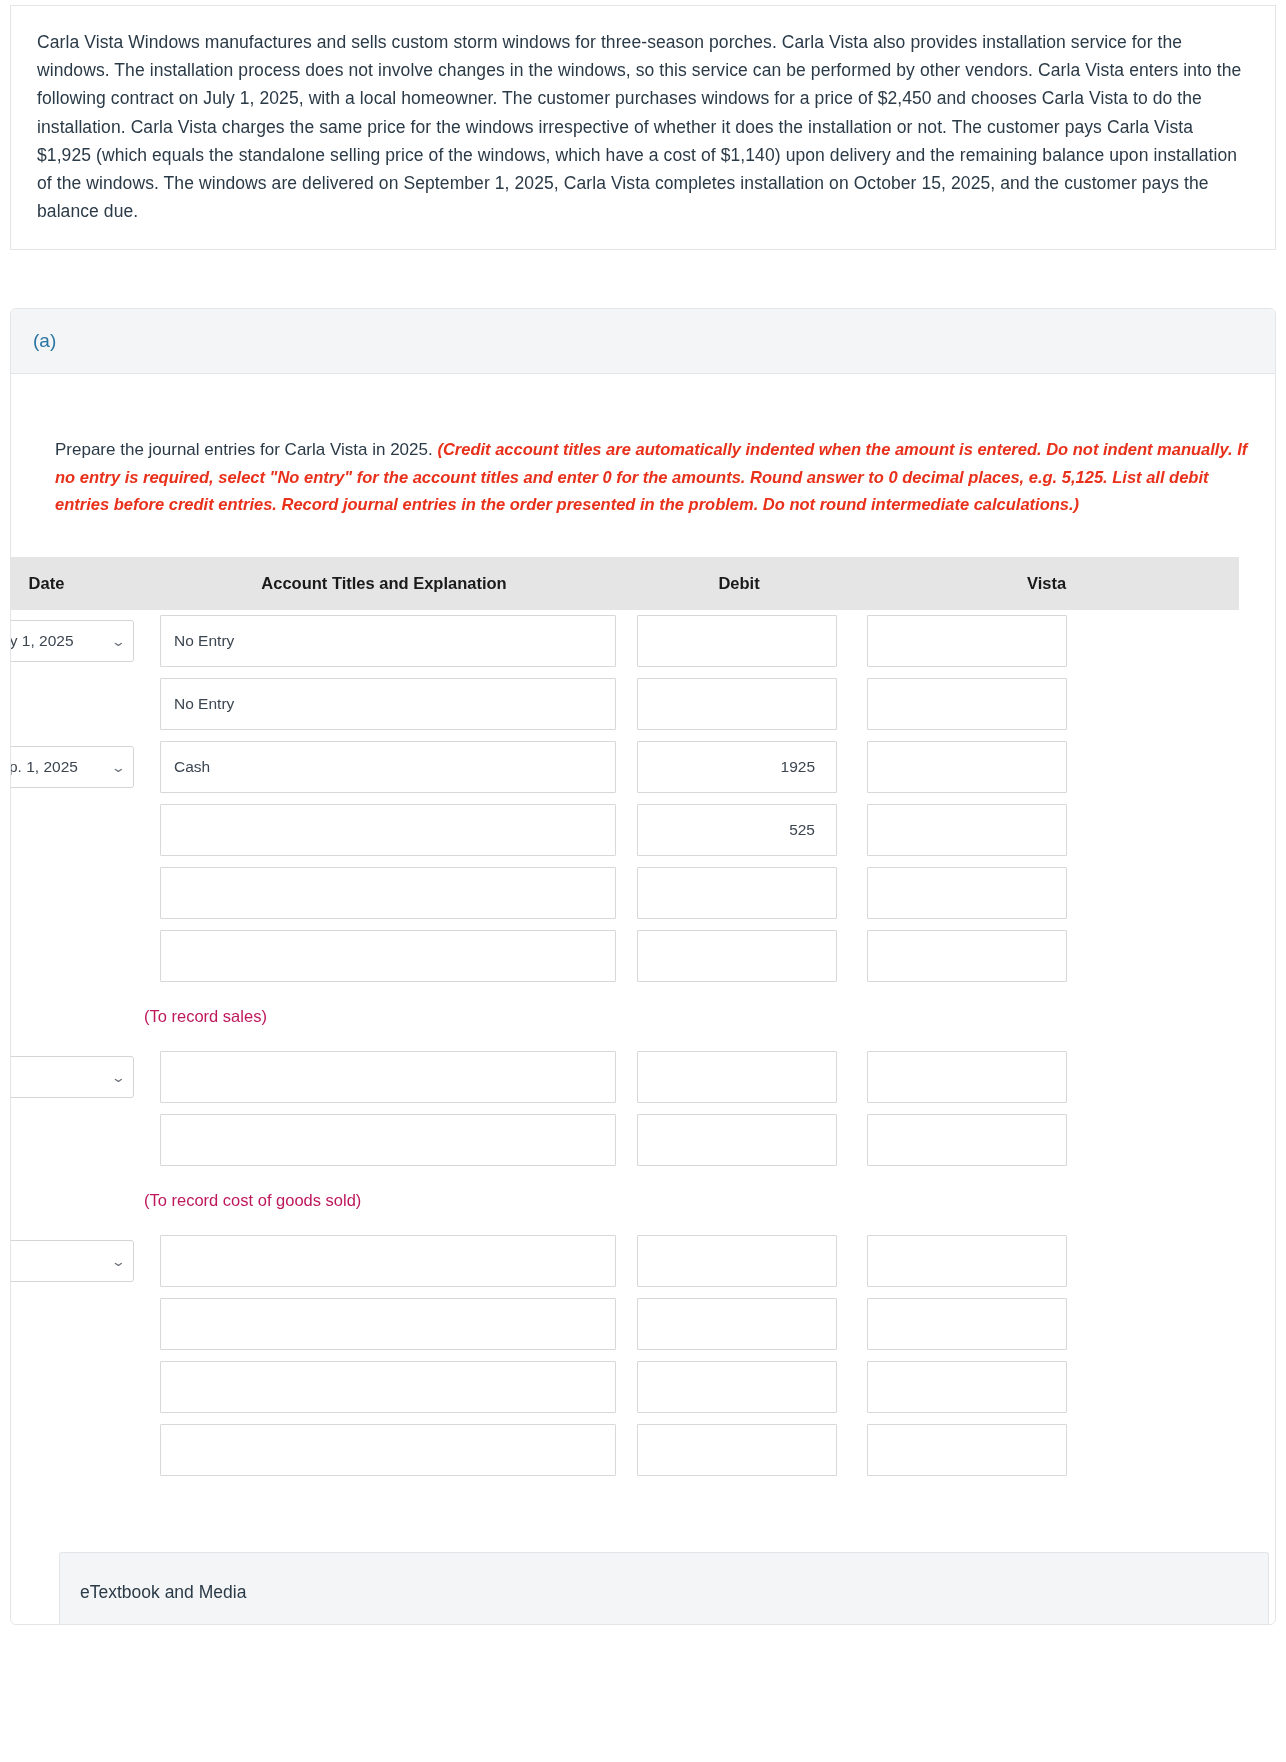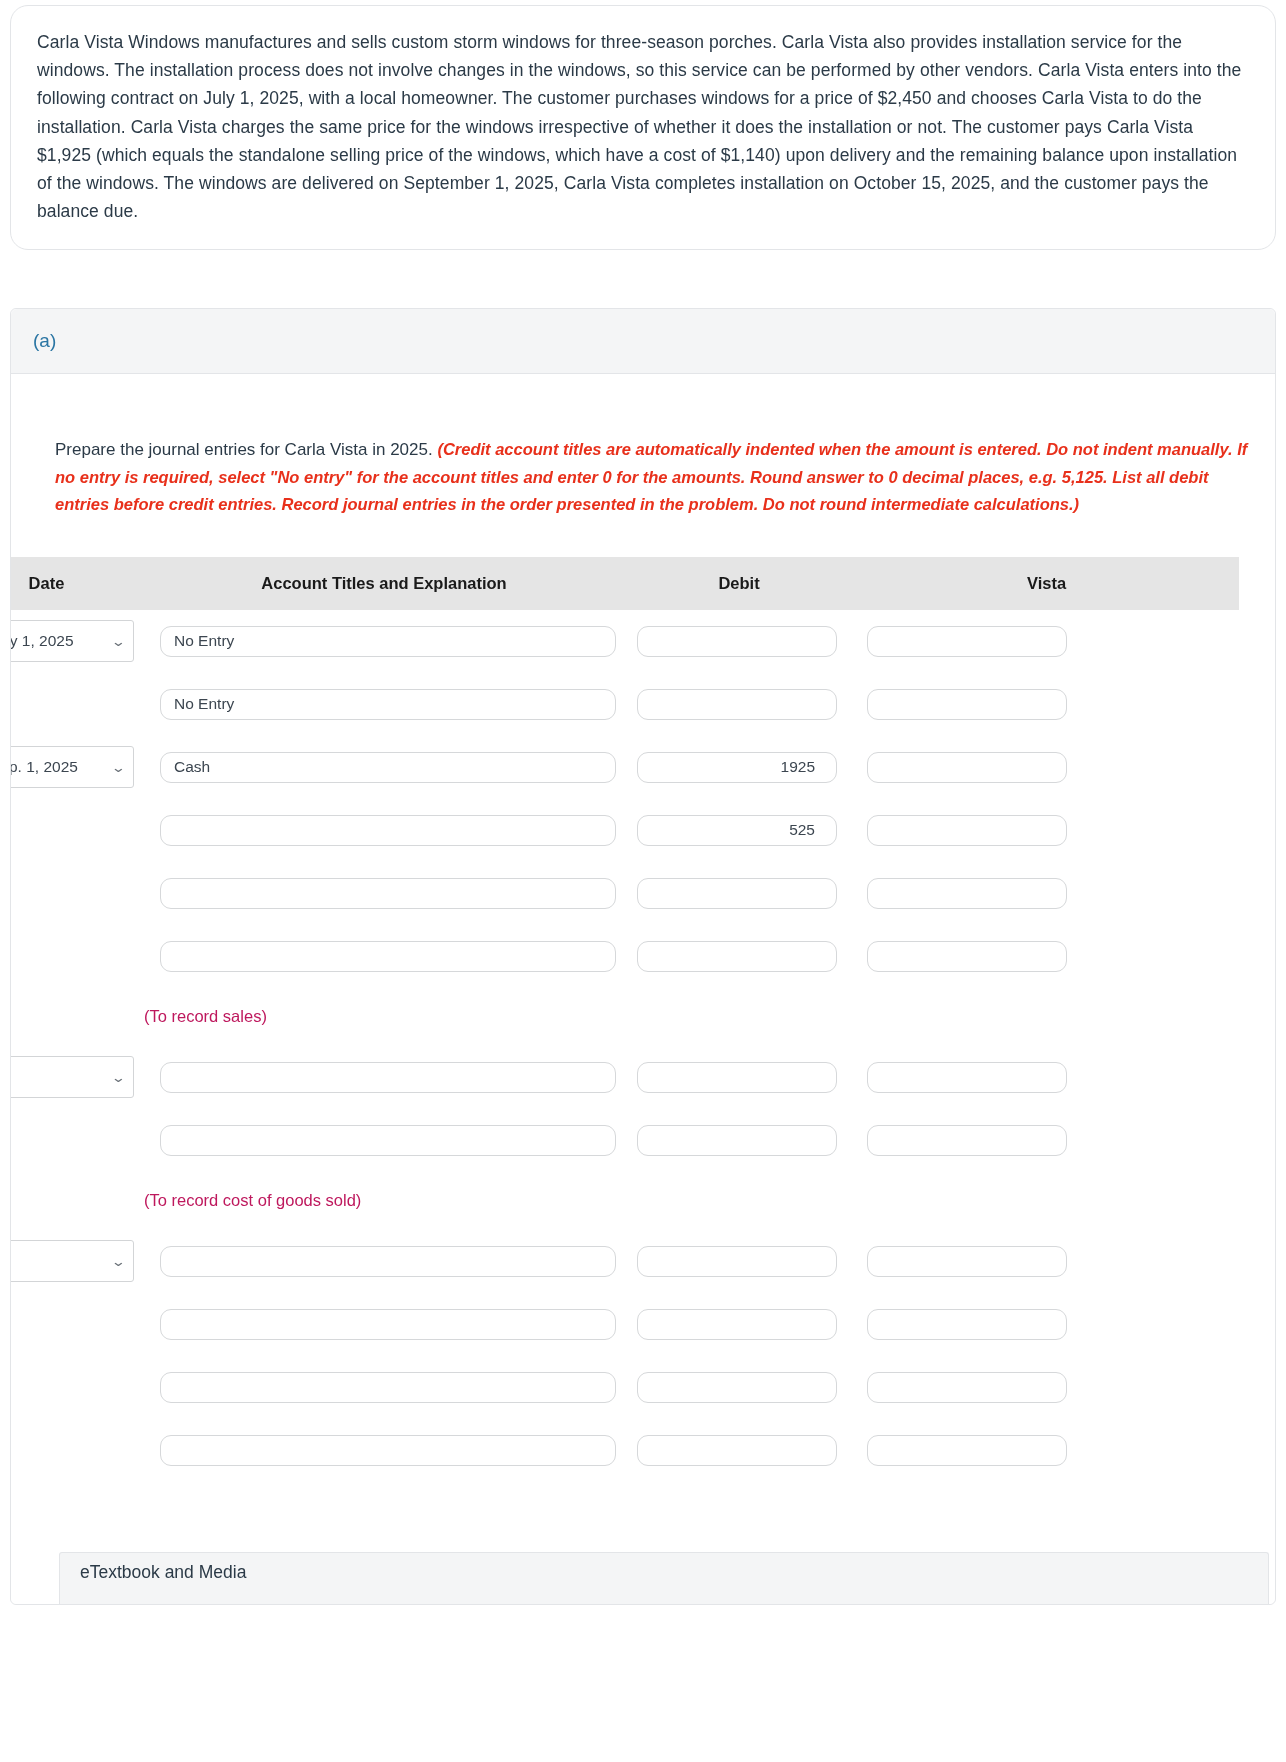--- a/index.html
+++ b/index.html
@@ -10,21 +10,21 @@
   }
   body { width: 1286px; height: 1762px; position: relative; overflow: hidden; }
 
   .page { width: 1286px; position: relative; }
 
   
   .card {
     position: relative;
     background: #ffffff;
     border: 1px solid #e3e5e8;
-    border-radius: 18px;
+    border-radius: 0;
     margin: 0 10px;
   }
 
   .problem-card { margin-top: 5px; padding: 22px 26px 24px 26px; }
 
   .problem-text {
     font-size: 17.5px;
     line-height: 1.61;
     color: #2b3a47;
     letter-spacing: 0.005em;
@@ -125,23 +125,23 @@
     color: #6a7178;
     line-height: 1;
     transform: scaleX(1.4);
     flex: 0 0 auto;
     margin-left: 6px;
   }
   .date-select .dtext { overflow: hidden; }
 
   
   .tinput {
-    height: 31px;
+    height: 52px;
     border: 1px solid #d6d8da;
-    border-radius: 11px;
+    border-radius: 1px;
     background: #ffffff;
     display: flex;
     align-items: center;
     font-size: 15.5px;
     color: #3c4650;
   }
   .acct-input {
     width: 456px;
     margin-left: 16px;
     padding-left: 13px;
@@ -168,21 +168,21 @@
 
   
   .etextbook-spacer { height: 70px; }
   .etextbook {
     margin: 0 0 0 48px;
     width: 1210px;
     background: #f4f5f6;
     border: 1px solid #e3e5e8;
     border-bottom: none;
     border-radius: 3px 3px 0 0;
-    padding: 9px 0 21px 20px;
+    padding: 29px 0 21px 20px;
     font-size: 17.5px;
     color: #2b3a47;
   }
 </style>
 </head>
 <body>
 
 <div class="page">
 
   <div class="card problem-card">

